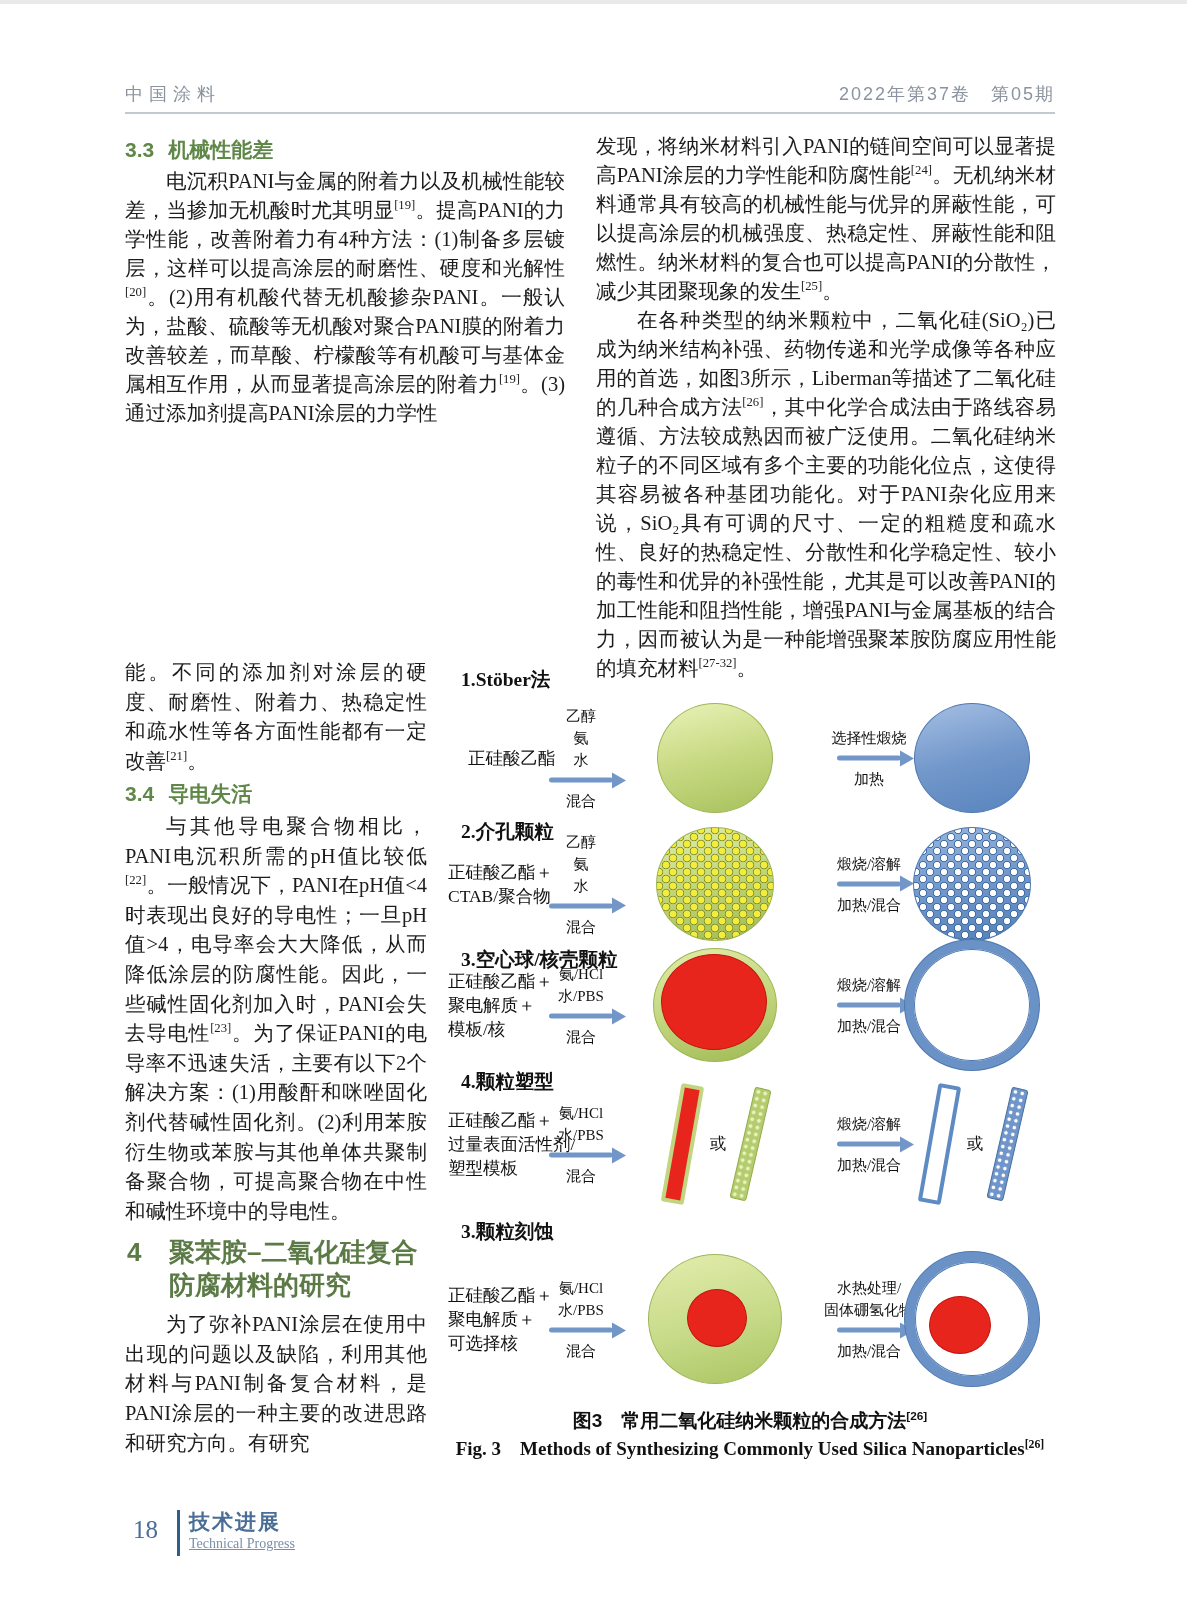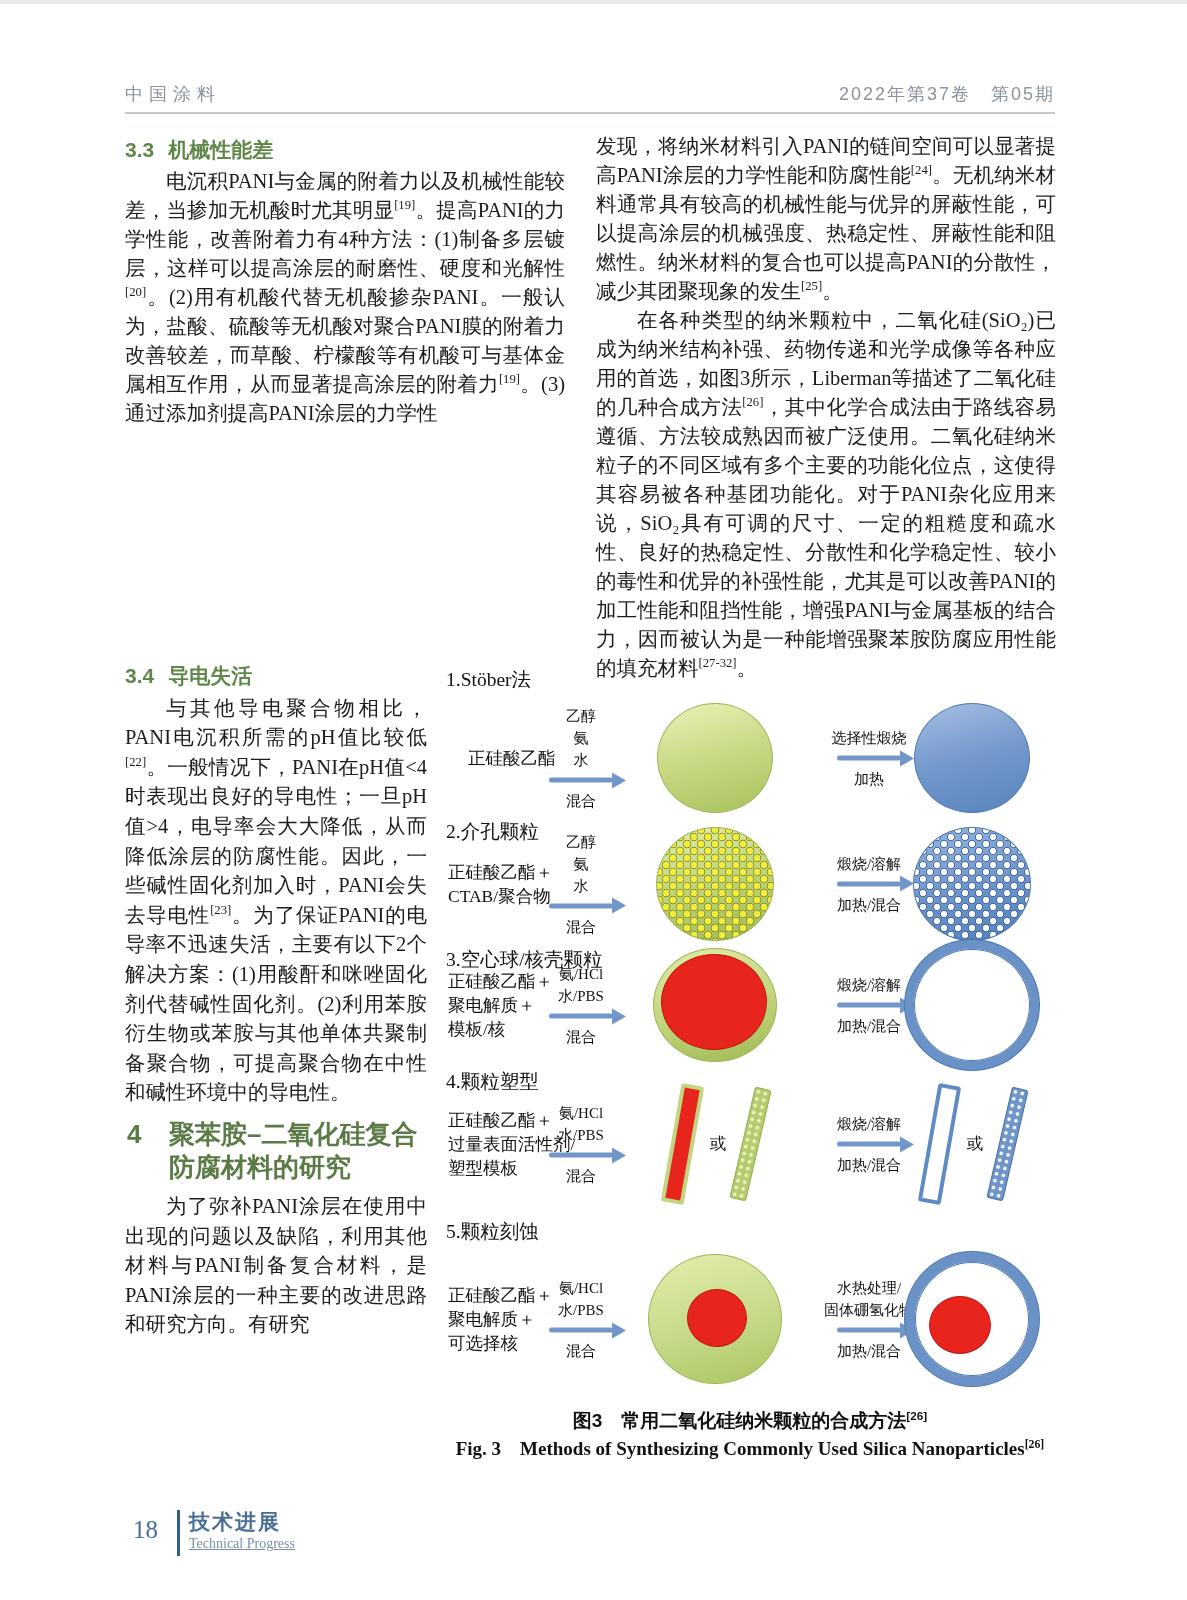--- a/index.html
+++ b/index.html
@@ -30,21 +30,21 @@
   .h4 .h4num{position:absolute;left:2px;top:0;}
   
   .figure{position:absolute;left:440px;top:660px;width:620px;height:740px;
     font-family:"Liberation Serif","DejaVu Serif",serif;}
   .fig-row{position:relative;width:620px;}
   .r1{height:152px;--cy:62%;}
   .r2{height:128px;--cy:53%;}
   .r3{height:122px;--cy:50%;}
   .r4{height:150px;--cy:52%;}
   .r5{height:188px;--cy:55%;}
-  .row-title{position:absolute;left:6px;top:2px;font-size:19.5px;color:#111;white-space:nowrap;}
+  .row-title{position:absolute;left:21px;top:2px;font-size:19.5px;color:#111;white-space:nowrap;font-weight:bold;}
   .reagents{position:absolute;left:8px;top:var(--cy);transform:translateY(-50%);
     width:150px;font-size:17.5px;line-height:24px;color:#111;text-align:left;}
   .arrow-group{position:absolute;top:var(--cy);transform:translateY(-50%);
     display:flex;flex-direction:column;align-items:center;font-size:15px;line-height:22px;color:#111;}
   .ag1{left:85px;width:112px;}
   .ag2{left:363px;width:132px;}
   .arrow{position:relative;width:64px;height:5px;background:#7296c8;border-radius:3px;margin:7px 0;}
   .arrow:after{content:"";position:absolute;right:-13px;top:-5.5px;width:0;height:0;
     border-left:14px solid #7296c8;border-top:8px solid transparent;border-bottom:8px solid transparent;}
   .product{position:absolute;top:var(--cy);transform:translateY(-50%);
@@ -127,20 +127,21 @@
     <div class="h3"><span class="h3num">3.3</span><span>机械性能差</span></div>
     <p class="para indent refs">电沉积PANI与金属的附着力以及机械性能较差，当掺加无机酸时尤其明显<sup>[19]</sup>。提高PANI的力学性能，改善附着力有4种方法：(1)制备多层镀层，这样可以提高涂层的耐磨性、硬度和光解性<sup>[20]</sup>。(2)用有机酸代替无机酸掺杂PANI。一般认为，盐酸、硫酸等无机酸对聚合PANI膜的附着力改善较差，而草酸、柠檬酸等有机酸可与基体金属相互作用，从而显著提高涂层的附着力<sup>[19]</sup>。(3)通过添加剂提高PANI涂层的力学性</p>
   </div>
 
   <div class="textblock tb-right">
     <p class="para refs">发现，将纳米材料引入PANI的链间空间可以显著提高PANI涂层的力学性能和防腐性能<sup>[24]</sup>。无机纳米材料通常具有较高的机械性能与优异的屏蔽性能，可以提高涂层的机械强度、热稳定性、屏蔽性能和阻燃性。纳米材料的复合也可以提高PANI的分散性，减少其团聚现象的发生<sup>[25]</sup>。</p>
     <p class="para indent refs">在各种类型的纳米颗粒中，二氧化硅(SiO₂)已成为纳米结构补强、药物传递和光学成像等各种应用的首选，如图3所示，Liberman等描述了二氧化硅的几种合成方法<sup>[26]</sup>，其中化学合成法由于路线容易遵循、方法较成熟因而被广泛使用。二氧化硅纳米粒子的不同区域有多个主要的功能化位点，这使得其容易被各种基团功能化。对于PANI杂化应用来说，SiO₂具有可调的尺寸、一定的粗糙度和疏水性、良好的热稳定性、分散性和化学稳定性、较小的毒性和优异的补强性能，尤其是可以改善PANI的加工性能和阻挡性能，增强PANI与金属基板的结合力，因而被认为是一种能增强聚苯胺防腐应用性能的填充材料<sup>[27-32]</sup>。</p>
   </div>
 
   <div class="textblock tb-left-narrow">
+    <p class="para refs">能。不同的添加剂对涂层的硬度、耐磨性、附着力、热稳定性和疏水性等各方面性能都有一定改善<sup>[21]</sup>。</p>
     <div class="h3"><span class="h3num">3.4</span><span>导电失活</span></div>
     <p class="para indent refs">与其他导电聚合物相比，PANI电沉积所需的pH值比较低<sup>[22]</sup>。一般情况下，PANI在pH值&lt;4时表现出良好的导电性；一旦pH值&gt;4，电导率会大大降低，从而降低涂层的防腐性能。因此，一些碱性固化剂加入时，PANI会失去导电性<sup>[23]</sup>。为了保证PANI的电导率不迅速失活，主要有以下2个解决方案：(1)用酸酐和咪唑固化剂代替碱性固化剂。(2)利用苯胺衍生物或苯胺与其他单体共聚制备聚合物，可提高聚合物在中性和碱性环境中的导电性。</p>
     <div class="h4"><span class="h4num">4</span><span>聚苯胺–二氧化硅复合防腐材料的研究</span></div>
     <p class="para indent refs">为了弥补PANI涂层在使用中出现的问题以及缺陷，利用其他材料与PANI制备复合材料，是PANI涂层的一种主要的改进思路和研究方向。有研究</p>
   </div>
 
   <div class="figure">
 
     <div class="fig-row r1">
       <div class="row-title">1.Stöber法</div>
@@ -249,21 +250,21 @@
       <div class="product p2">
         <div class="rod-pair">
           <div class="rod rod-tilt1 blue-rod-hollow"></div>
           <span class="or-label">或</span>
           <div class="rod rod-tilt2 blue-rod-dots"></div>
         </div>
       </div>
     </div>
 
     <div class="fig-row r5">
-      <div class="row-title">5.颗粒刻蚀</div>
+      <div class="row-title">3.颗粒刻蚀</div>
       <div class="reagents">
         <div>正硅酸乙酯＋</div>
         <div>聚电解质＋</div>
         <div>可选择核</div>
       </div>
       <div class="arrow-group ag1">
         <span>氨/HCl</span>
         <span>水/PBS</span>
         <span class="arrow"></span>
         <span>混合</span>

